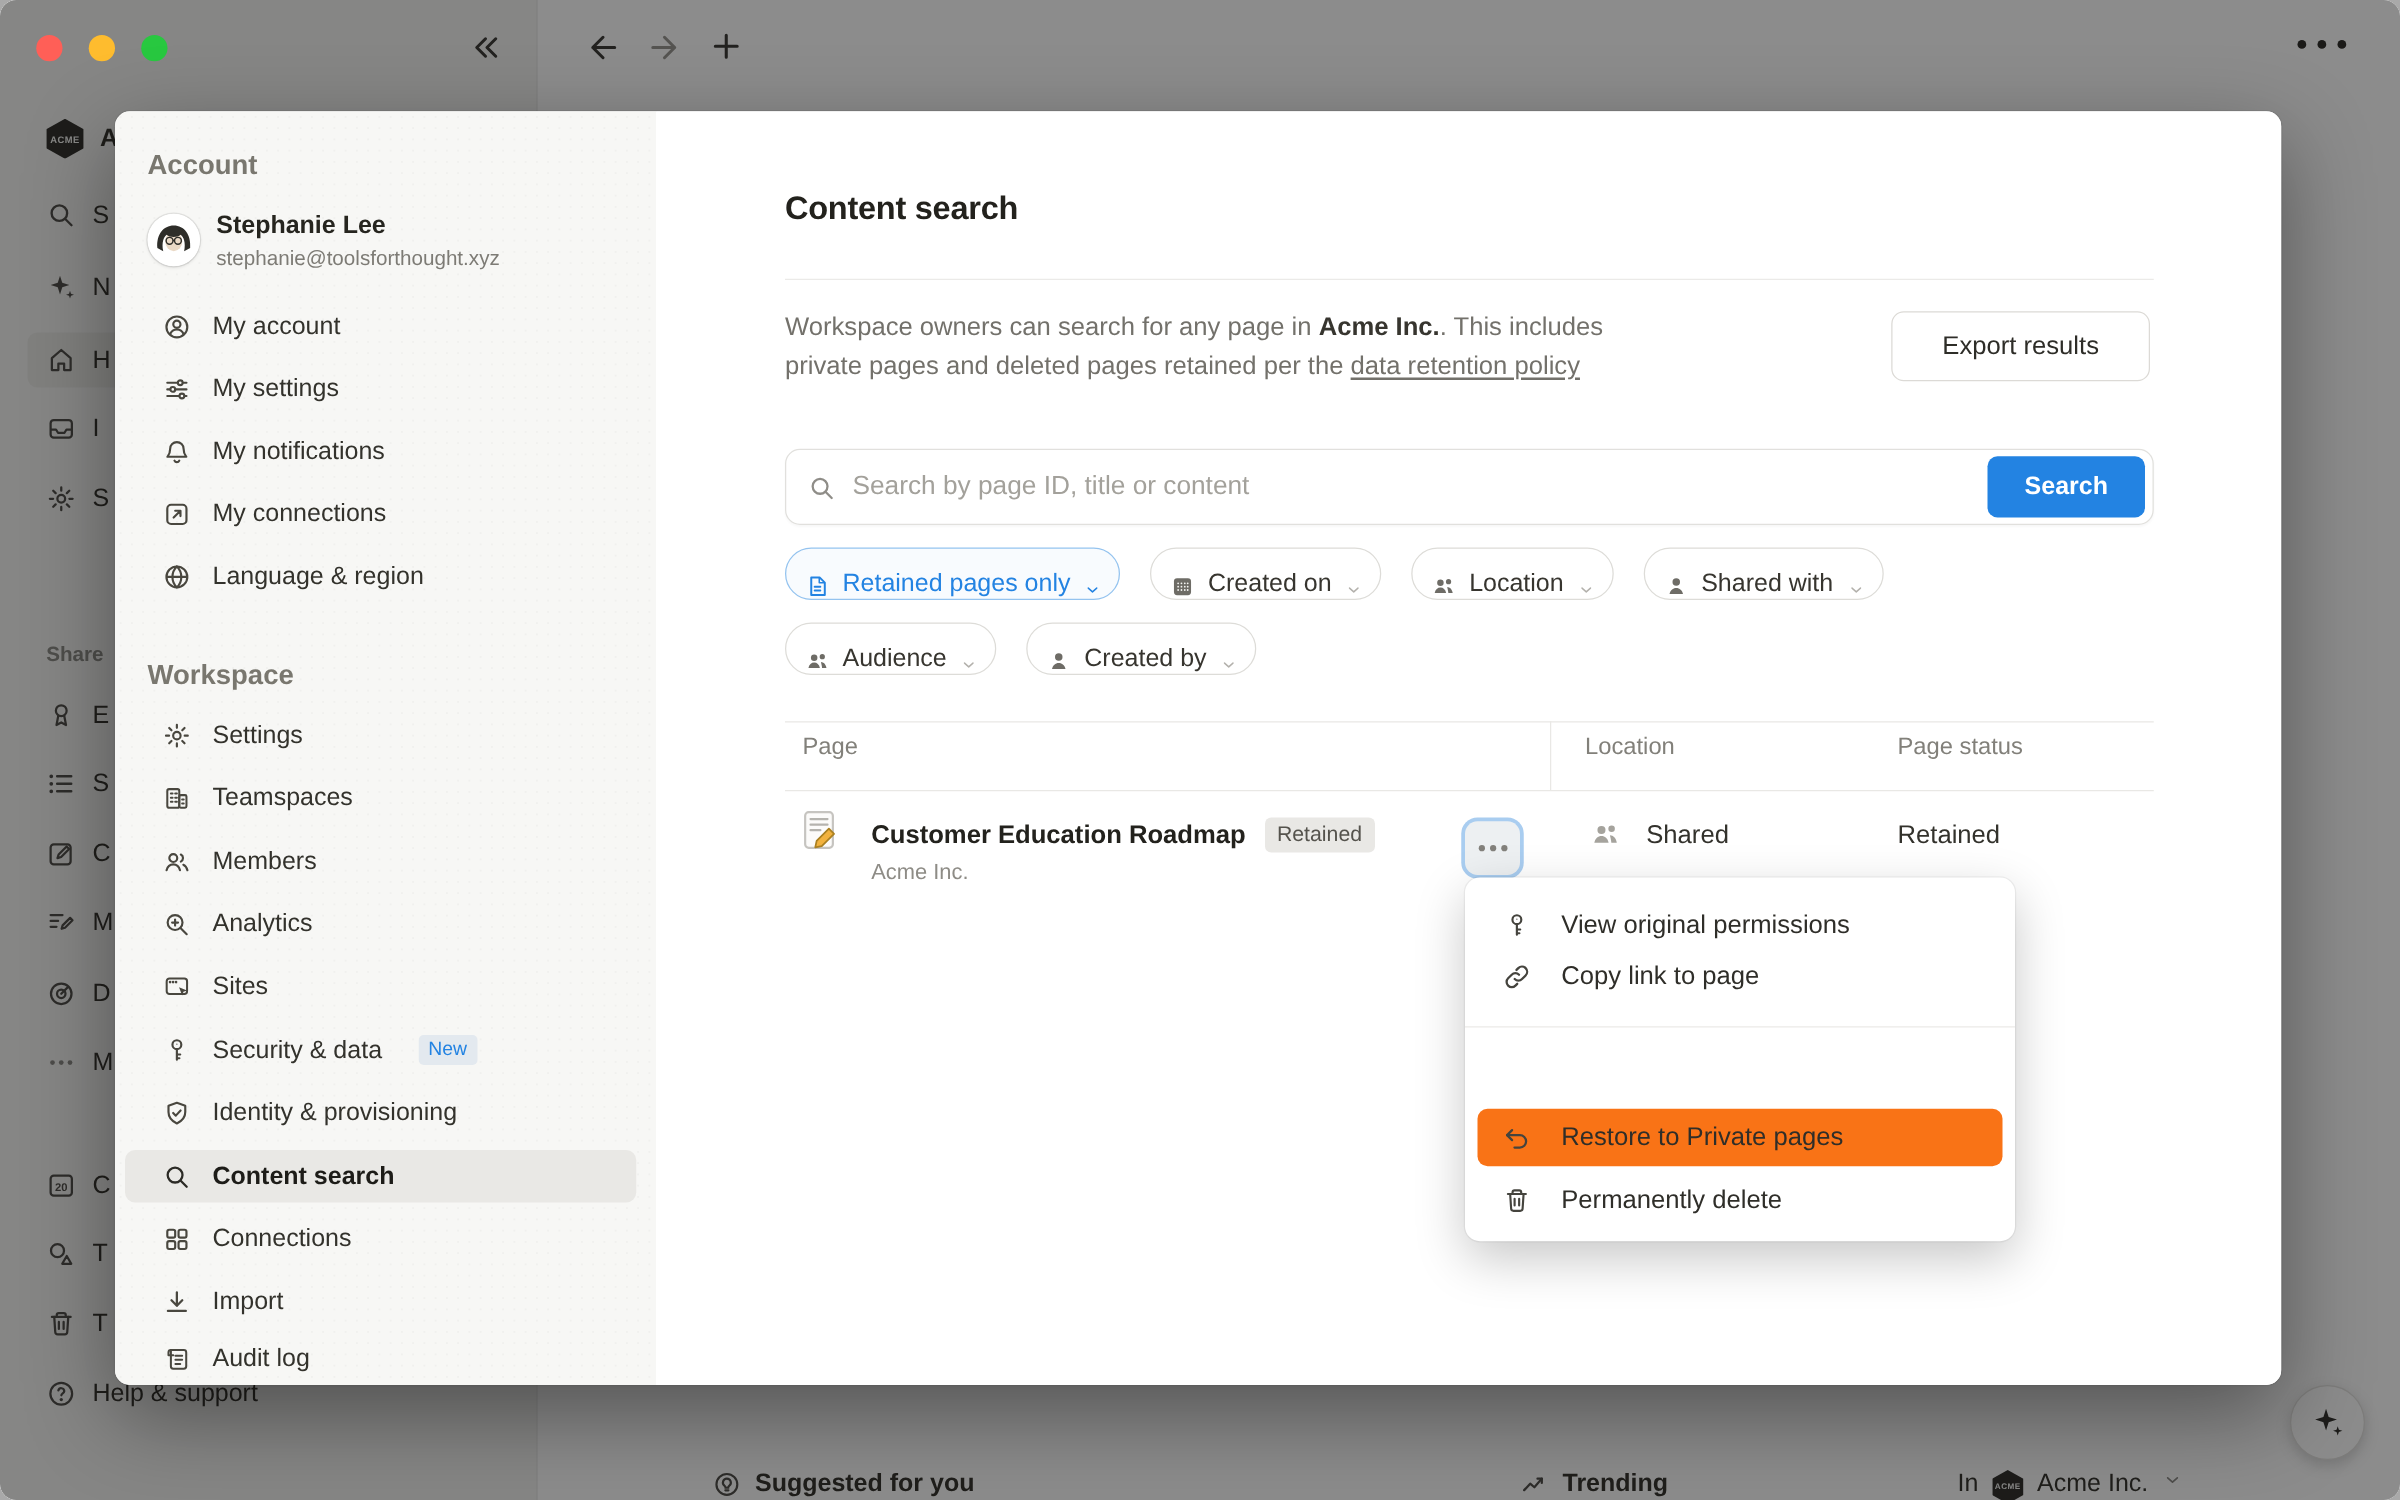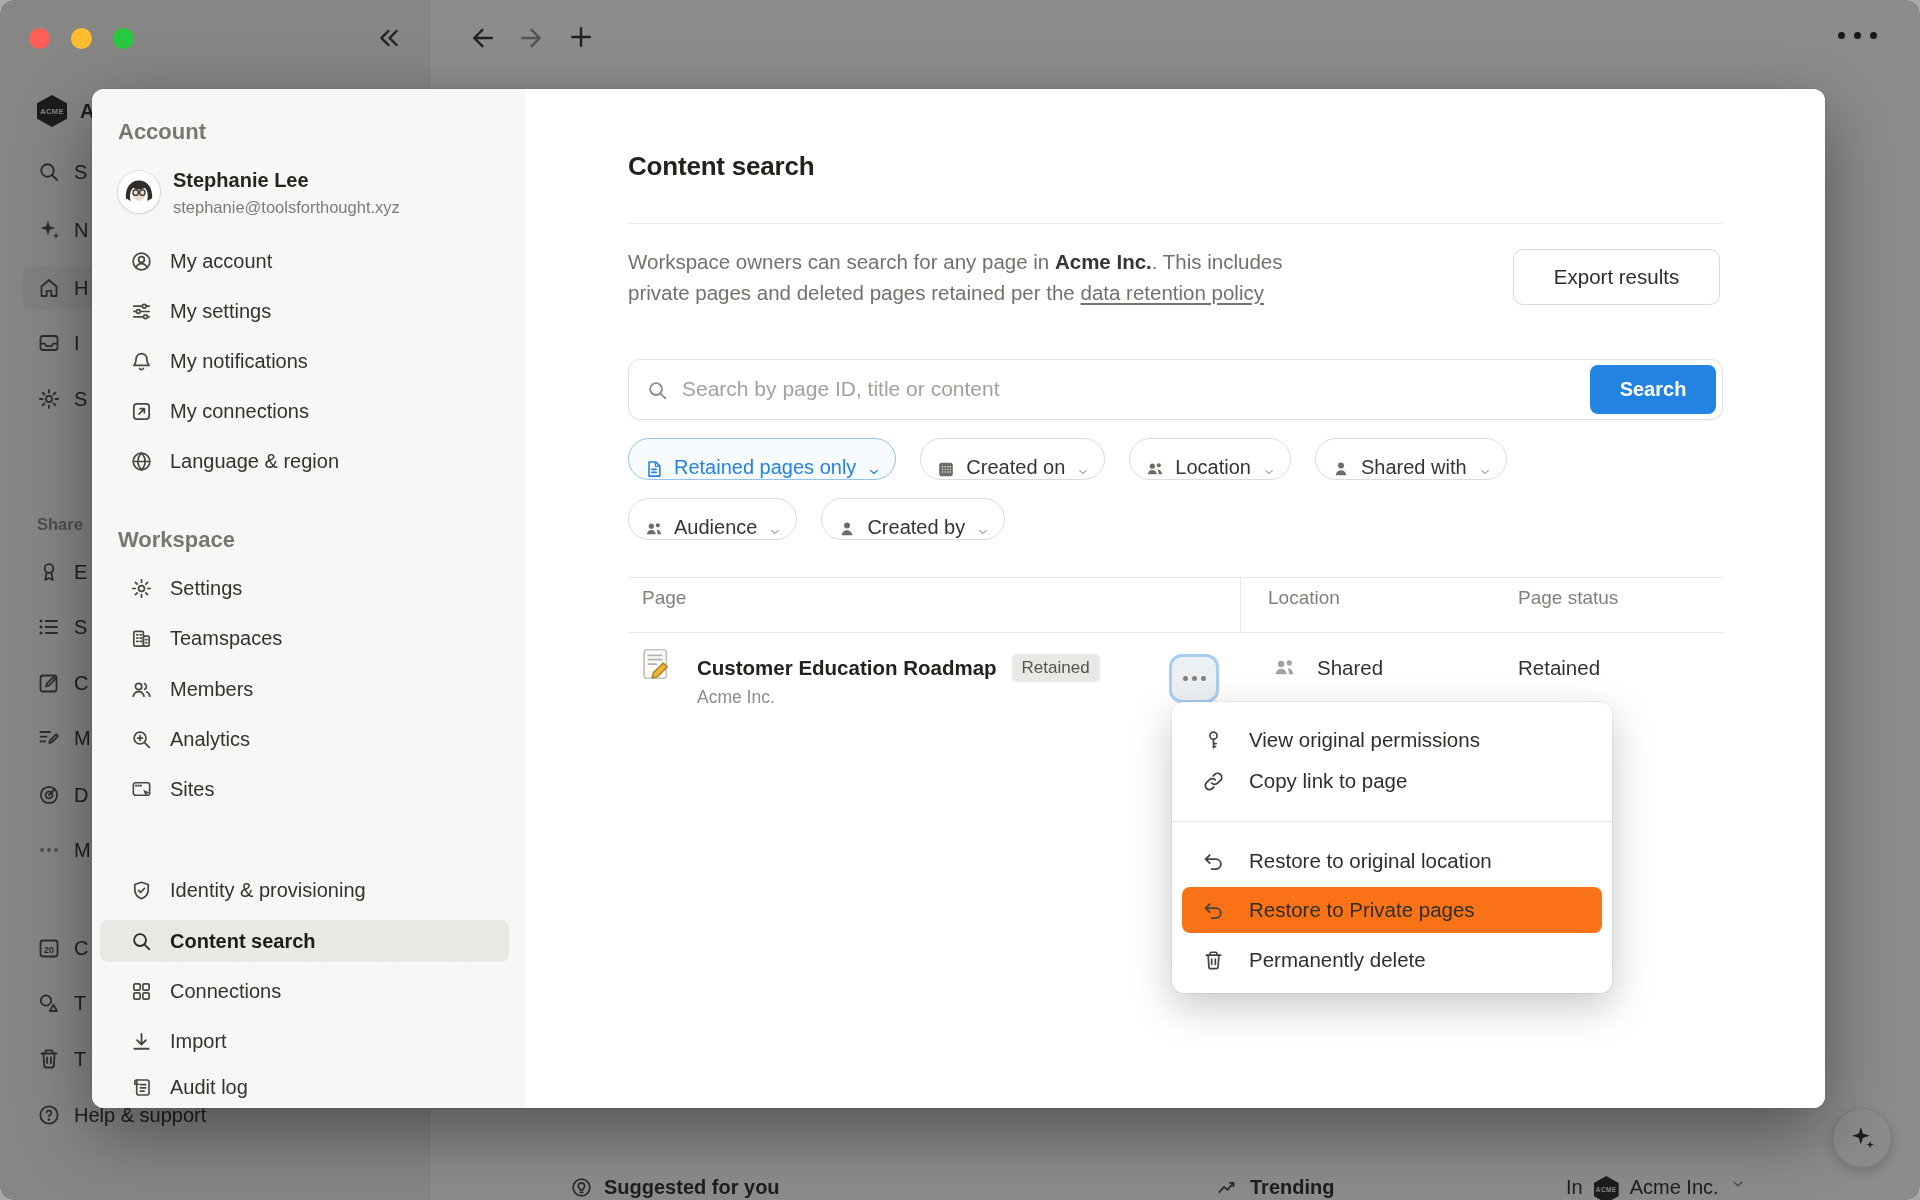--- a/index.html
+++ b/index.html
@@ -513,20 +513,27 @@
             <use href="#i-magnifier-plus"></use>
           </svg>
         <span>Analytics</span>
       </div>
       <div class="mitem" style="top:679px">
         <svg class="ic" viewBox="0 0 24 24">
             <use href="#i-browser-cursor"></use>
           </svg>
         <span>Sites</span>
       </div>
+      <div class="mitem" style="top:730px">
+        <svg class="ic" viewBox="0 0 24 24">
+            <use href="#i-key"></use>
+          </svg>
+        <span>Security &amp; data</span>
+        <span class="badge-new">New</span>
+      </div>
       <div class="mitem" style="top:780px">
         <svg class="ic" viewBox="0 0 24 24">
             <use href="#i-shield-check"></use>
           </svg>
         <span>Identity &amp; provisioning</span>
       </div>
       <div class="mitem sel" style="top:831px">
         <svg class="ic" viewBox="0 0 24 24" style="color:#2c2b26">
             <use href="#i-magnifier"></use>
           </svg>
@@ -668,26 +675,20 @@
         </svg>
       <span>View original permissions</span>
     </div>
     <div class="menu-item" style="top:58px">
       <svg class="ic" viewBox="0 0 24 24">
           <use href="#i-link"></use>
         </svg>
       <span>Copy link to page</span>
     </div>
     <div class="menu-div"></div>
-    <div class="menu-item" style="top:138px">
-      <svg class="ic" viewBox="0 0 24 24">
-          <use href="#i-undo"></use>
-        </svg>
-      <span>Restore to original location</span>
-    </div>
     <div class="menu-item hl" style="top:185px;height:46px">
       <svg class="ic" viewBox="0 0 24 24">
           <use href="#i-undo"></use>
         </svg>
       <span>Restore to Private pages</span>
     </div>
     <div class="menu-item" style="top:237px">
       <svg class="ic" viewBox="0 0 24 24">
           <use href="#i-trash"></use>
         </svg>

